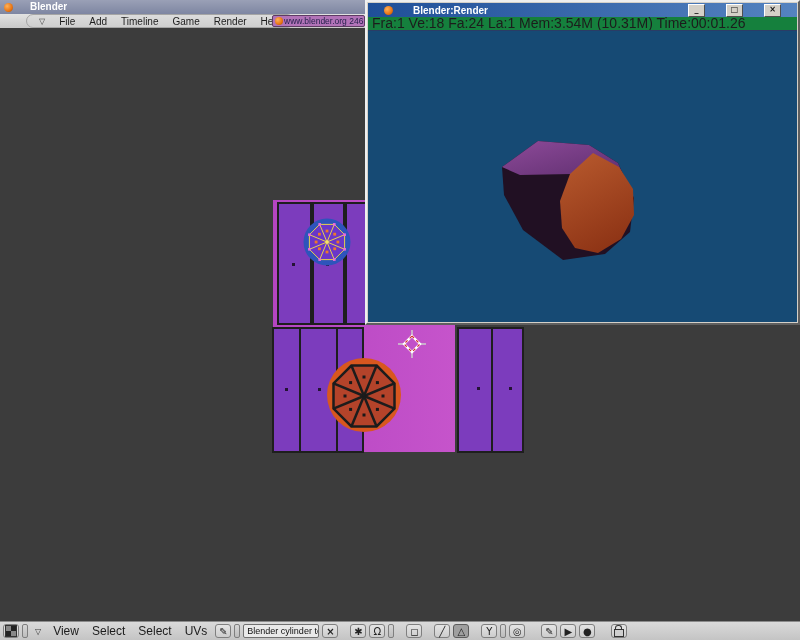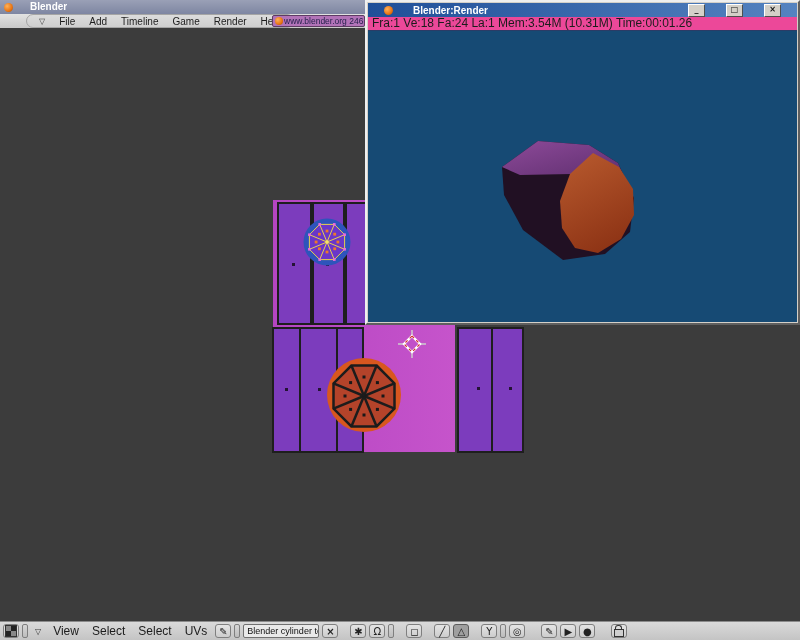--- a/index.html
+++ b/index.html
@@ -33,22 +33,22 @@
   .render-window{position:absolute;left:365px;top:0;width:435px;height:325px;
     background:#d4d0c8;border:2px solid;border-color:#efefef #5f5f5f #5f5f5f #efefef;
     box-sizing:border-box;display:flex;flex-direction:column;padding:1px;}
   .render-titlebar{height:14px;flex:0 0 auto;display:flex;align-items:center;gap:20px;padding:0 16px;
     background:linear-gradient(90deg,#1f4f98,#5583c0);}
   .render-title{color:#fff;font-size:10px;font-weight:bold;flex:1;}
   .win-btn{width:15px;height:11px;margin-left:1px;background:#d4d0c8;
     border:1px solid;border-color:#fff #4e4e4e #4e4e4e #fff;
     font-size:8px;line-height:9px;text-align:center;color:#111;font-weight:bold;
     font-family:"DejaVu Sans",sans-serif;}
-  .render-stats{height:13px;flex:0 0 auto;background:#ec4899;border-bottom:1px solid #2a3c66;
-    font-size:12px;color:#1c1c1c;line-height:13px;padding-left:4px;white-space:nowrap;overflow:hidden;}
+  .render-stats{height:13px;flex:0 0 auto;background:#15803d;border-bottom:1px solid #2a3c66;
+    font-size:14px;color:#1c1c1c;line-height:13px;padding-left:4px;white-space:nowrap;overflow:hidden;}
   .render-view{flex:1;background:#164a74;position:relative;overflow:hidden;}
   .render-view svg{position:absolute;left:0;top:0;}
 
   
   .bottom-toolbar{position:absolute;left:0;top:621px;width:800px;height:19px;
     background:linear-gradient(#dadada,#c4c4c4);border-top:1px solid #8b8b8b;
     display:flex;align-items:center;gap:3px;padding-left:3px;box-sizing:border-box;}
   .tb-btn{height:14px;min-width:16px;background:linear-gradient(#e4e4e4,#cdcdcd);
     border:1px solid #7f7f7f;border-radius:3px;display:flex;align-items:center;justify-content:center;
     font-size:10px;color:#222;box-sizing:border-box;font-family:"DejaVu Sans",sans-serif;}

